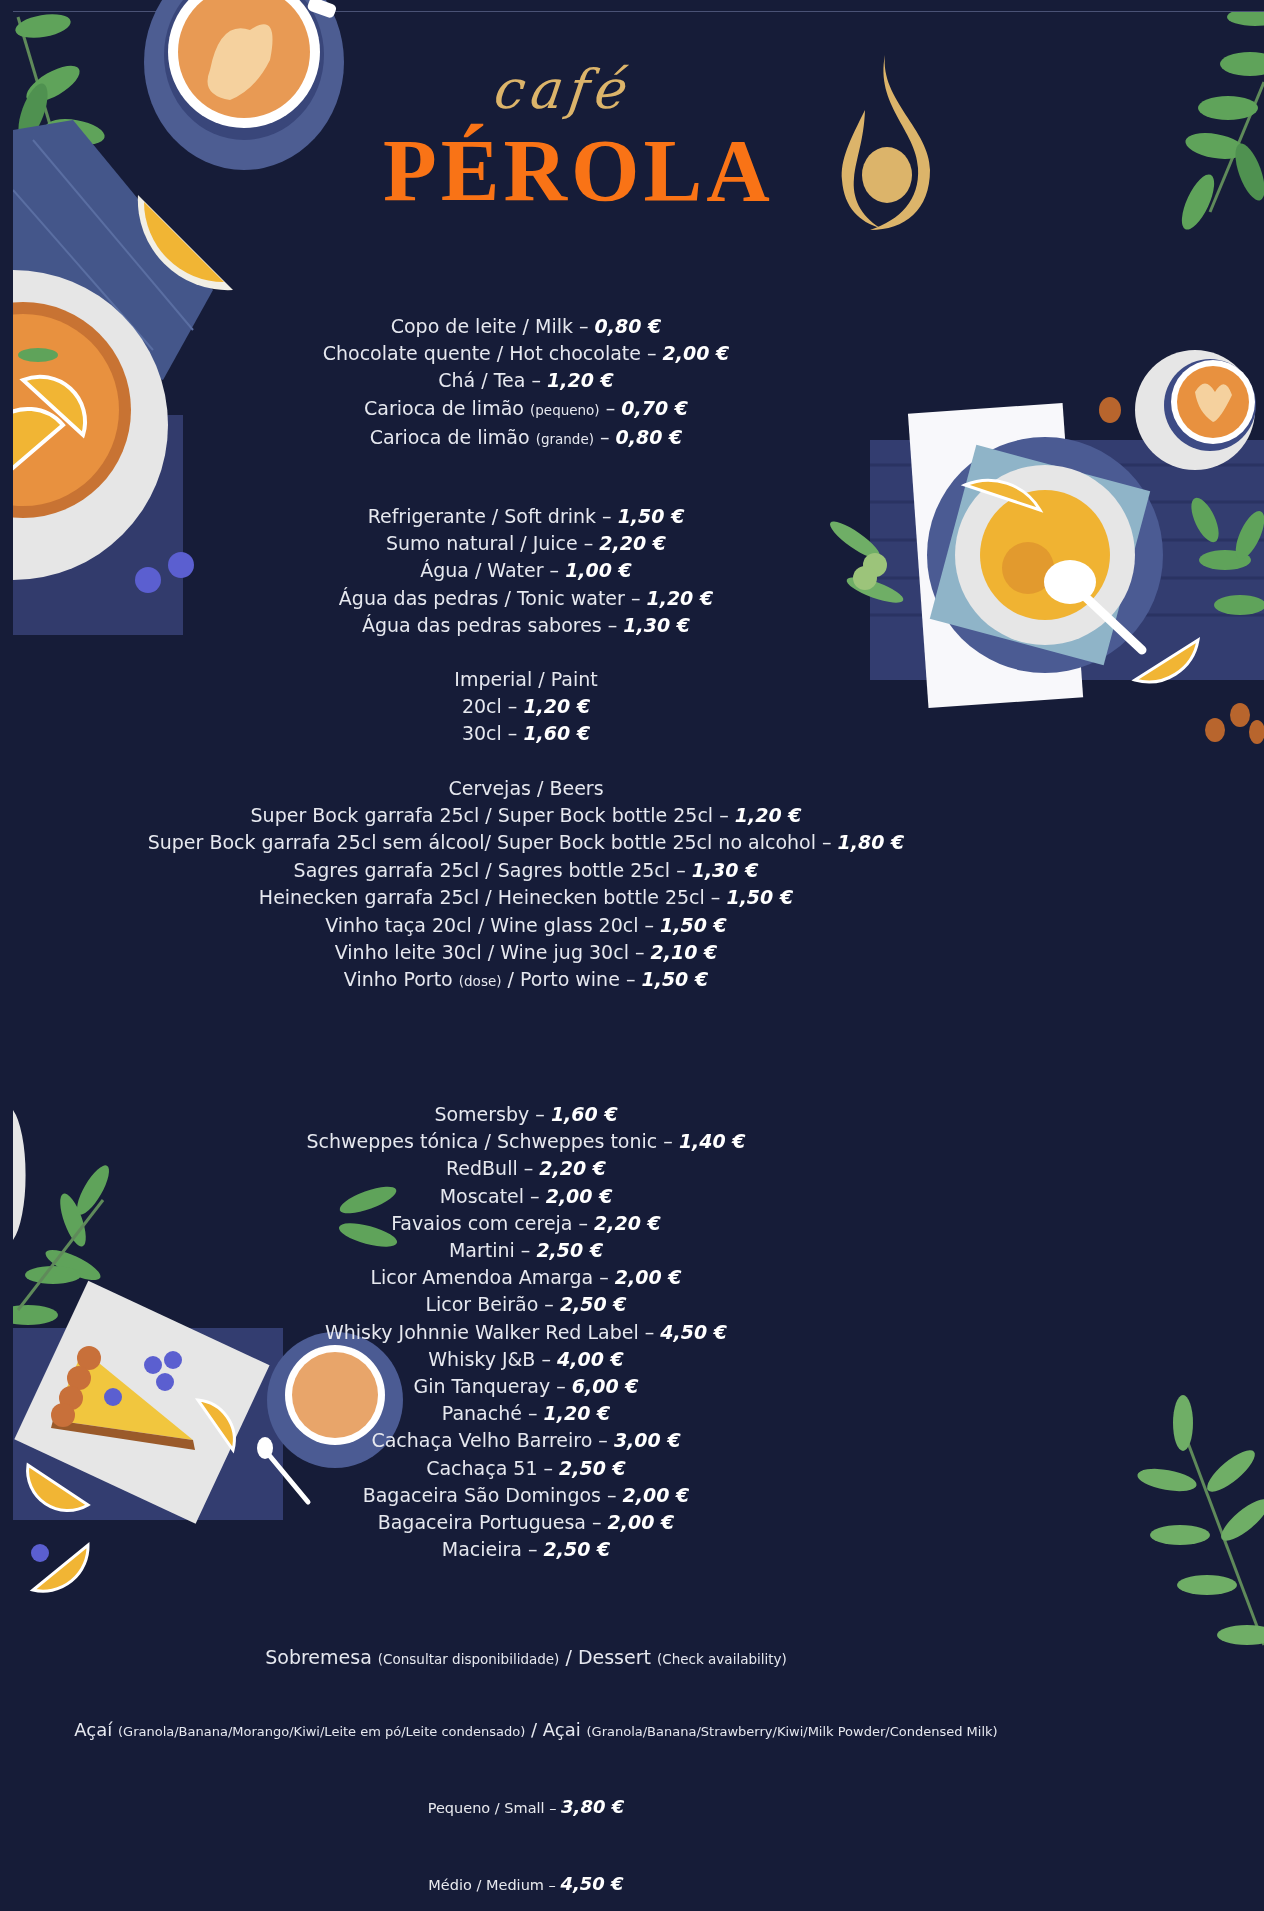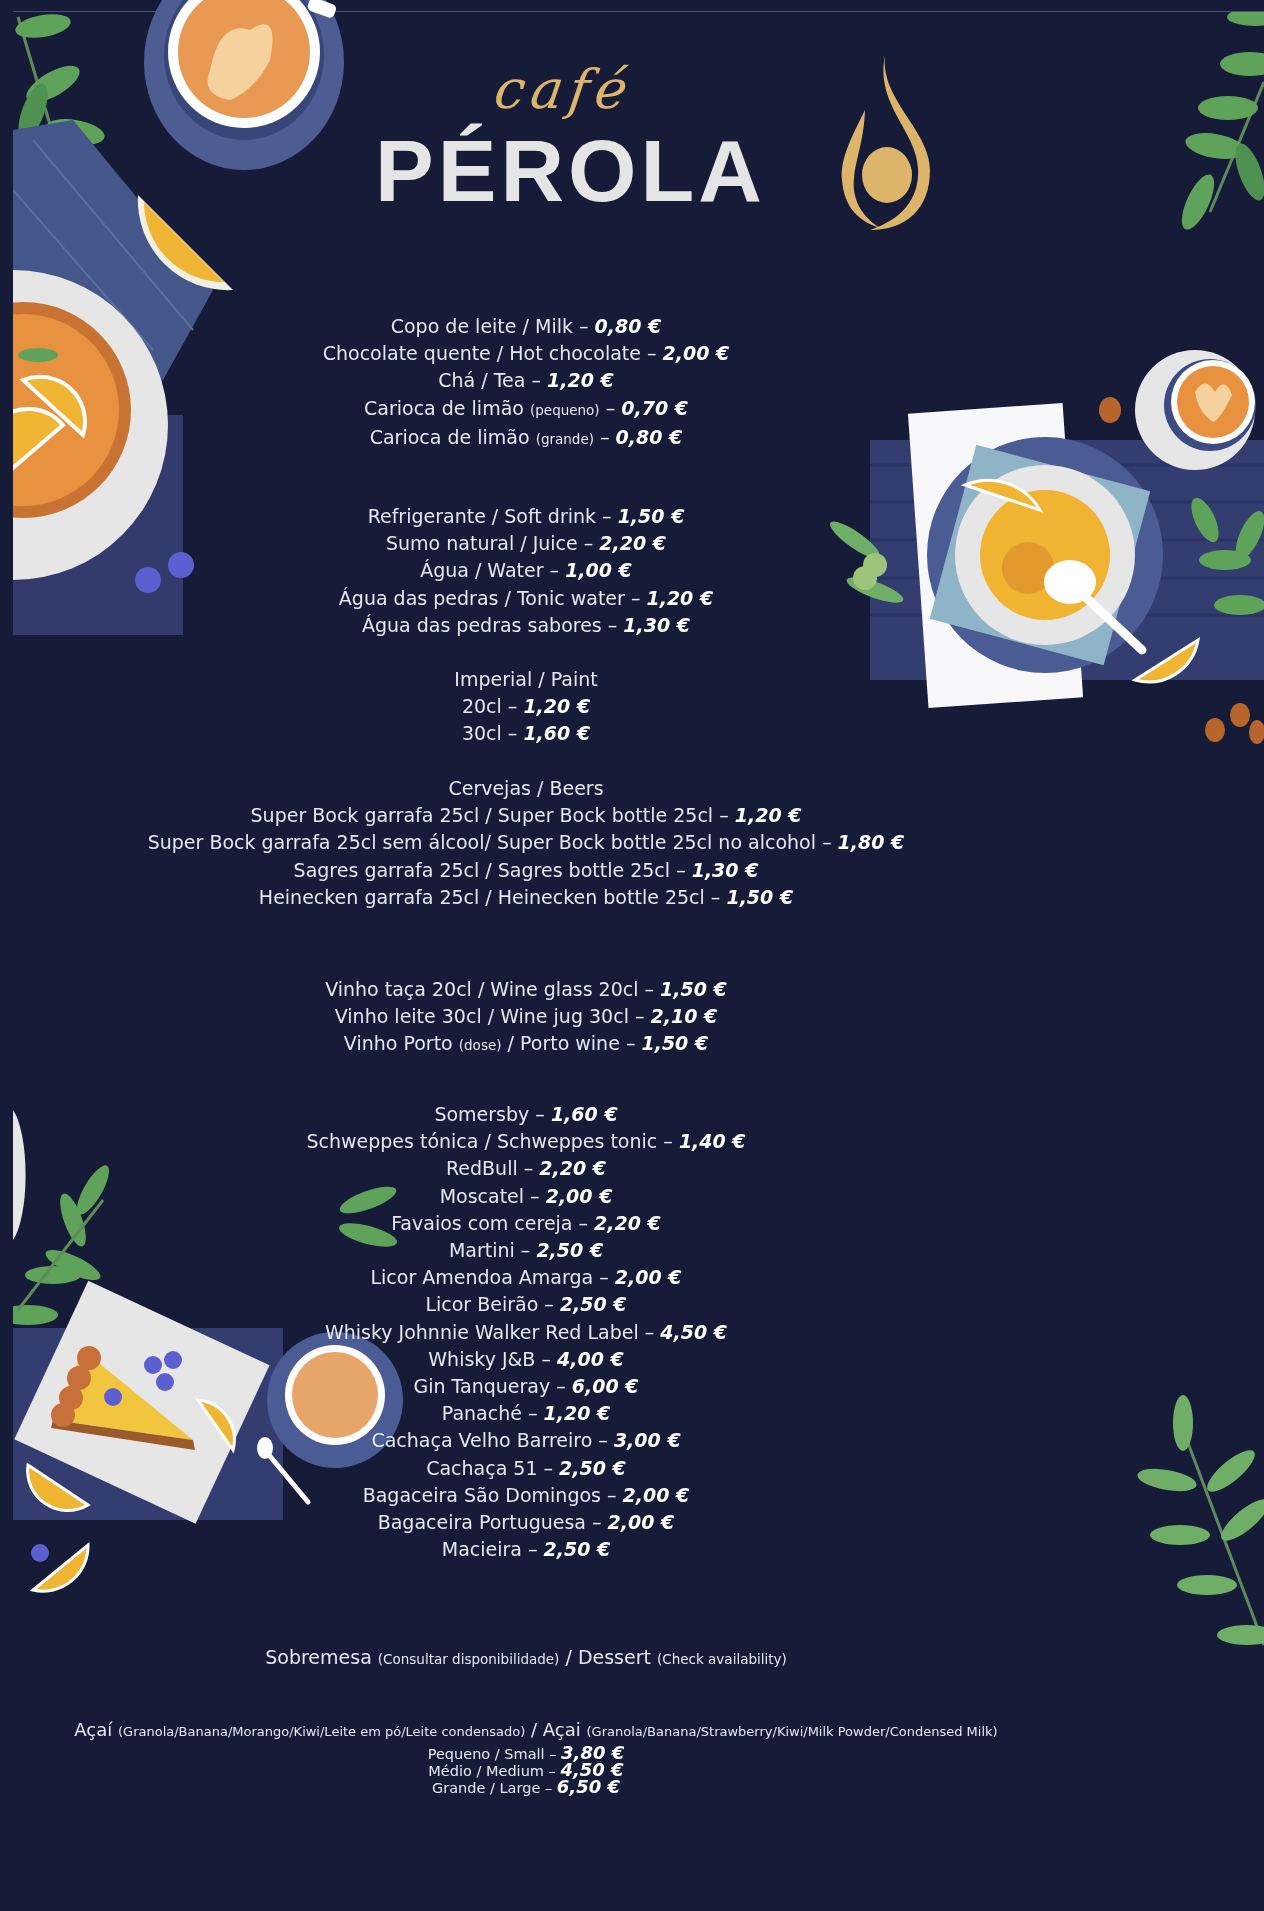--- a/index.html
+++ b/index.html
@@ -20,35 +20,35 @@
   }
   .deco { position: absolute; }
   
   .logo { position: absolute; left: 375px; top: 50px; width: 570px; height: 190px; }
   .logo-cafe {
     position: absolute; left: 120px; top: 8px;
     font-family: "DejaVu Serif", serif; font-style: italic;
     font-size: 54px; color: #dcb46a; letter-spacing: 6px; transform: skewX(-8deg);
   }
   .logo-name {
-    position: absolute; left: 0; top: 70px;
-    font-family: Liberation Sans, sans-serif; font-weight: bold;
-    font-size: 88px; color: #e5e5e5; letter-spacing: 4px;
+    position: absolute; left: 8px; top: 70px;
+    font-family: Liberation Serif, serif; font-weight: bold;
+    font-size: 88px; color: #f97316; letter-spacing: 4px;
   }
   .logo-drop { position: absolute; left: 455px; top: 0; width: 110px; height: 190px; }
   .line {
     display: block; font-size: 19px; line-height: 27.2px; white-space: nowrap;
     color: #e6e8ef;
   }
   .price { font-weight: bold; font-style: italic; color: #ffffff; }
   .small { font-size: 13.5px; }
   .group { position: absolute; left: 0; width: 1052px; text-align: center; }
   .acai-title { font-size: 18px; line-height: 26px; padding-left: 20px; }
   .acai-title .small { font-size: 13px; }
-  .acai-line { font-size: 14.5px; line-height: 16px; display: block; }
+  .acai-line { font-size: 14.5px; line-height: 27px; display: block; margin-top: 48px; }
   .acai-line .price { font-size: 18px; }
 </style>
 </head>
 <body>
 
 <div class="page">
   <div class="topline"></div>
 
   <svg class="deco" style="left:13px;top:12px" width="130" height="230" viewBox="0 0 130 230">
     <path d="M5 5 L60 190" stroke="#5f8a5a" stroke-width="3" fill="none"></path>
@@ -224,21 +224,21 @@
   </div>
 
   <div class="group" style="top:775px">
     <span class="line">Cervejas / Beers</span>
     <span class="line"><span>Super Bock garrafa 25cl / Super Bock bottle 25cl</span> <span>–</span> <span class="price">1,20 €</span></span>
     <span class="line"><span>Super Bock garrafa 25cl sem álcool/ Super Bock bottle 25cl no alcohol</span> <span>–</span> <span class="price">1,80 €</span></span>
     <span class="line"><span>Sagres garrafa 25cl / Sagres bottle 25cl</span> <span>–</span> <span class="price">1,30 €</span></span>
     <span class="line"><span>Heinecken garrafa 25cl / Heinecken bottle 25cl</span> <span>–</span> <span class="price">1,50 €</span></span>
   </div>
 
-  <div class="group" style="top:976px">
+  <div class="group" style="top:912px">
     <span class="line"><span>Vinho taça 20cl / Wine glass 20cl</span> <span>–</span> <span class="price">1,50 €</span></span>
     <span class="line"><span>Vinho leite 30cl / Wine jug 30cl</span> <span>–</span> <span class="price">2,10 €</span></span>
     <span class="line"><span>Vinho Porto</span> <span class="small">(dose)</span> <span>/ Porto wine</span> <span>–</span> <span class="price">1,50 €</span></span>
   </div>
 
   <div class="group" style="top:1101px">
     <span class="line"><span>Somersby</span> <span>–</span> <span class="price">1,60 €</span></span>
     <span class="line"><span>Schweppes tónica / Schweppes tonic</span> <span>–</span> <span class="price">1,40 €</span></span>
     <span class="line"><span>RedBull</span> <span>–</span> <span class="price">2,20 €</span></span>
     <span class="line"><span>Moscatel</span> <span>–</span> <span class="price">2,00 €</span></span>

